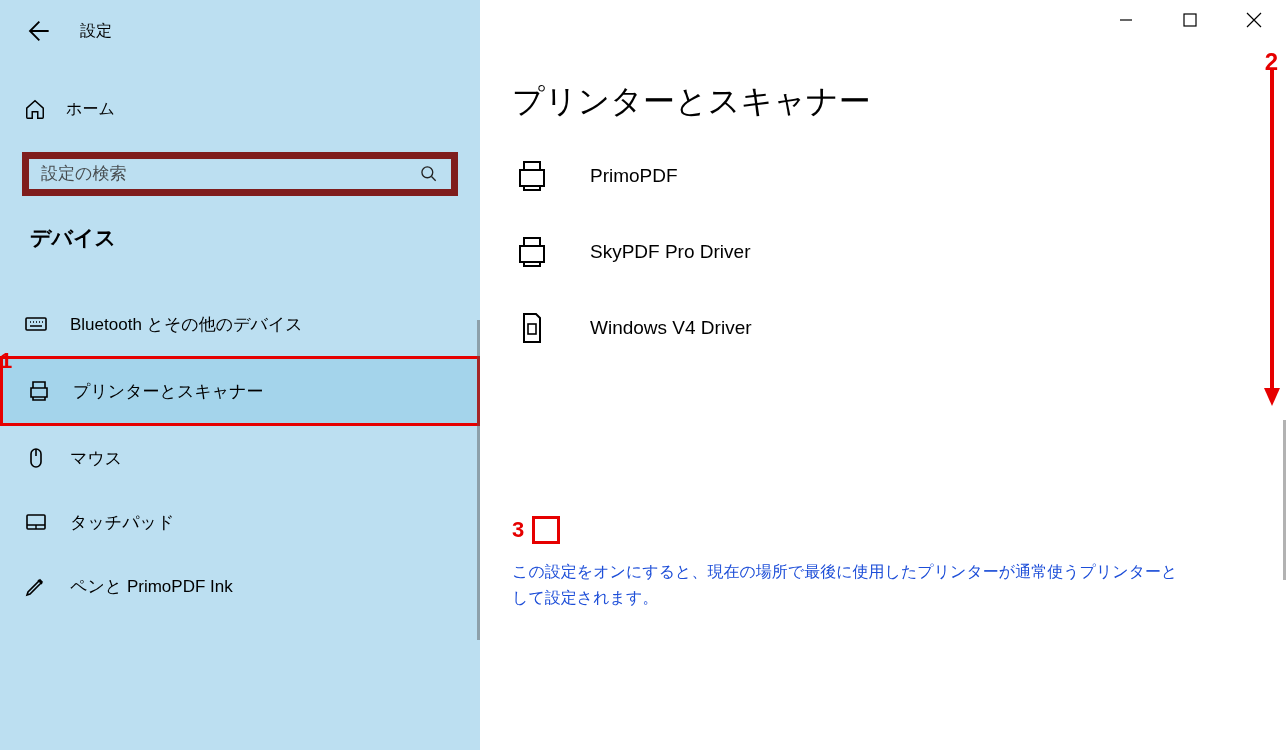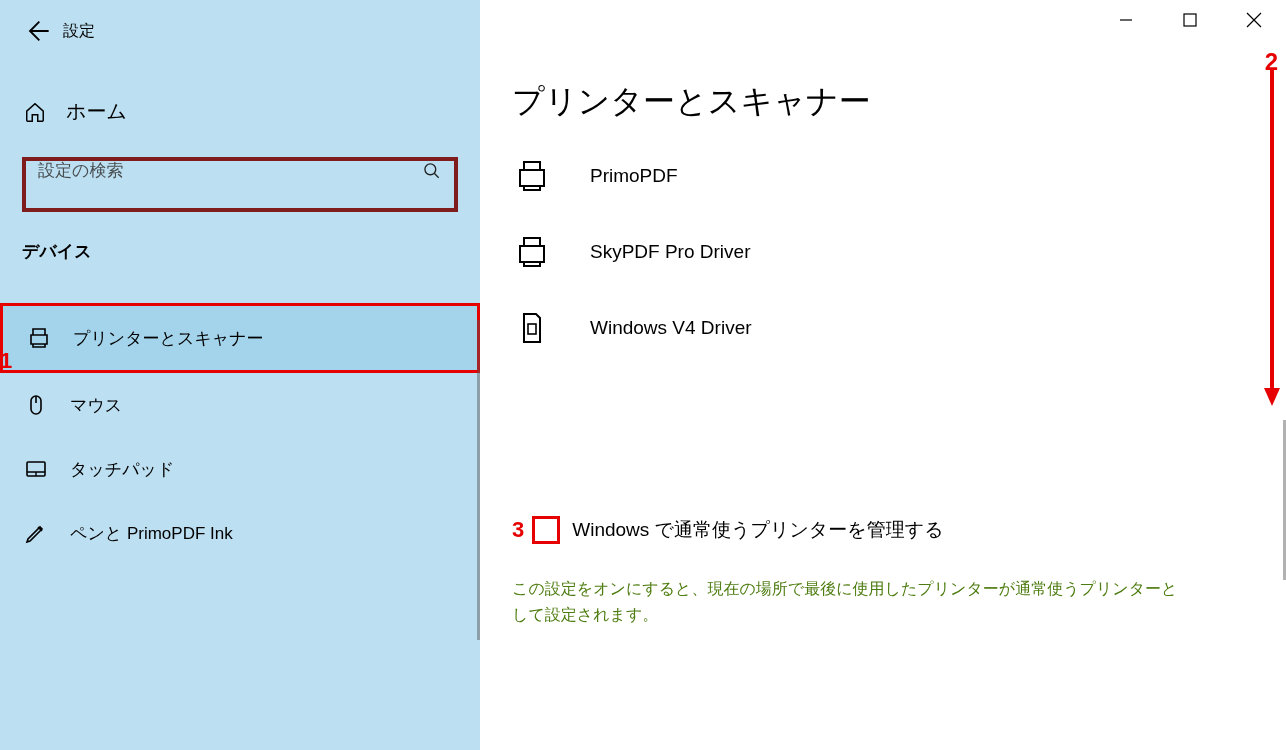--- a/index.html
+++ b/index.html
@@ -2,35 +2,35 @@
 <html><head>
   <meta charset="utf-8">
   <style>
     * { box-sizing: border-box; margin: 0; padding: 0; font-family: "Yu Gothic UI","Meiryo","Segoe UI",sans-serif; }
     html, body { width: 1286px; height: 750px; overflow: hidden; background: #fff; position: relative; }
 
     .window { display: flex; height: 100%; }
 
     
     .sidebar { flex: 0 0 480px; height: 100%; background: #bcdff1; padding-top: 8px; position: relative; }
-    .titlebar { display: flex; align-items: center; gap: 11px; padding: 8px 12px 24px 22px; text-align: right; }
+    .titlebar { display: flex; align-items: center; gap: 28px; padding: 8px 12px 24px 22px; text-align: right; }
     .back-btn { width: 30px; height: 30px; display: flex; align-items: center; justify-content: center; }
     .back-btn svg { width: 28px; height: 28px; stroke: #000; }
     .title { font-size: 16px; color: #000; }
 
     .nav-home { display: flex; align-items: center; gap: 20px; padding: 10px 24px 10px 24px; margin-top: 18px; }
     .nav-home svg { width: 22px; height: 22px; stroke: #000; fill: none; }
-    .nav-home span { font-size: 20px; }
-
-    .search { margin: 22px 22px 20px 22px; height: 55px; border: 4px solid #7f1d1d; background: transparent; display: flex; align-items: flex-start; padding: 0 12px; }
+    .nav-home span { font-size: 16px; }
+
+    .search { margin: 22px 22px 20px 22px; height: 44px; border: 7px solid #7f1d1d; background: transparent; display: flex; align-items: center; padding: 0 12px; }
     .search input { flex: 1; border: 0; background: transparent; font-size: 17px; outline: none; color: #222; }
     .search input::placeholder { color: #333; opacity: 0.85; }
     .search svg { width: 20px; height: 20px; stroke: #222; fill: none; }
 
-    .section-header { font-size: 17px; font-weight: 600; padding: 8px 24px 10px 22px; margin-top: 10px; }
+    .section-header { font-size: 21px; font-weight: 600; padding: 8px 24px 10px 30px; margin-top: 10px; }
 
     .nav-group { margin-top: 30px; }
     .nav-item { display: flex; align-items: center; gap: 22px; padding: 20px 24px; font-size: 17px; color: #000; cursor: default; }
     .nav-item svg { width: 24px; height: 24px; stroke: #000; fill: none; }
 
     .nav-item.selected { background: #a4d4eb; }
 
     .side-scroll { position: absolute; right: 0; top: 320px; width: 3px; height: 320px; background: #555; opacity: .45; }
     .main-scroll { position: absolute; right: 0; top: 420px; width: 3px; height: 160px; background: #555; opacity: .45; }
 
@@ -46,21 +46,21 @@
     .printer-list { margin-top: 12px; }
     .printer-item { display: flex; align-items: center; gap: 38px; padding: 18px 0; }
     .printer-item .icon { width: 40px; height: 40px; display:flex;align-items:center;justify-content:center; }
     .printer-item .icon svg { width: 36px; height: 36px; stroke:#000; fill:none; }
     .printer-item span { font-size: 19px; }
 
     .check-row { display: flex; align-items: center; gap: 12px; margin-top: 150px; }
     .check-row .cb { width: 28px; height: 28px; border: 2px solid #000; background: #fff; }
     .check-row label { font-size: 19px; }
 
-    .help-text { color: #4d7c0f; font-size: 16px; margin-top: 32px; max-width: 680px; line-height: 1.6; }
+    .help-text { color: #1d4ed8; font-size: 16px; margin-top: 15px; max-width: 680px; line-height: 1.6; }
 
     
     .anno-1 { position: absolute; left: 0; top: 348px; color: #e60000; font-weight: 700; font-size: 22px; pointer-events:none; }
     .anno-2 { position: absolute; right: 8px; top: 48px; color: #e60000; font-weight: 700; font-size: 24px; pointer-events:none; }
     .anno-3 { position: absolute; color: #e60000; font-weight: 700; font-size: 22px; pointer-events:none; }
     .red-box { border: 3px solid #e60000 !important; outline:none !important; }
 
     .arrow-overlay { position:absolute; right: 4px; top: 70px; pointer-events:none; }
     .arrow-overlay svg { width: 20px; height: 340px; }
   </style>
@@ -90,20 +90,27 @@
       <input type="text" placeholder="設定の検索" style="">
       <svg viewBox="0 0 24 24">
           <circle cx="10" cy="10" r="6.5" stroke-width="1.6"></circle>
           <path d="M15 15l5 5" stroke-width="1.6"></path>
         </svg>
     </div>
 
     <div class="section-header">デバイス</div>
 
     <div class="nav-group">
+      <div class="nav-item">
+        <svg viewBox="0 0 24 24">
+            <rect x="2" y="6" width="20" height="12" rx="1" stroke-width="1.6"></rect>
+            <path d="M6 10h1M9 10h1M12 10h1M15 10h1M18 10h1M6 14h12" stroke-width="1.4"></path>
+          </svg>
+        <span>Bluetooth とその他のデバイス</span>
+      </div>
       <div class="nav-item selected red-box">
         <svg viewBox="0 0 24 24">
             <path d="M6 9V3h12v6M6 18h12v3H6zM4 9h16v9H4z" stroke-width="1.6"></path>
           </svg>
         <span>プリンターとスキャナー</span>
       </div>
       <div class="nav-item">
         <svg viewBox="0 0 24 24">
             <rect x="7" y="3" width="10" height="18" rx="5" stroke-width="1.6"></rect>
             <path d="M12 3v7" stroke-width="1.6"></path>
@@ -173,21 +180,20 @@
               <rect x="14" y="14" width="8" height="10" stroke-width="1.6"></rect>
             </svg>
           </div>
         <span>Windows V4 Driver</span>
       </div>
     </div>
 
     <div class="check-row">
       <span class="anno-3" style="position:static;margin-right:-4px;">3</span>
       <div class="cb red-box"></div>
-      <label>Windows で通常使うプリンターを管理する</label>
     </div>
 
     <p class="help-text">この設定をオンにすると、現在の場所で最後に使用したプリンターが通常使うプリンターとして設定されます。</p>
 
     <div class="main-scroll"></div>
   </main>
 </div>
 
 <div class="anno-1">1</div>
 <div class="anno-2">2</div>

